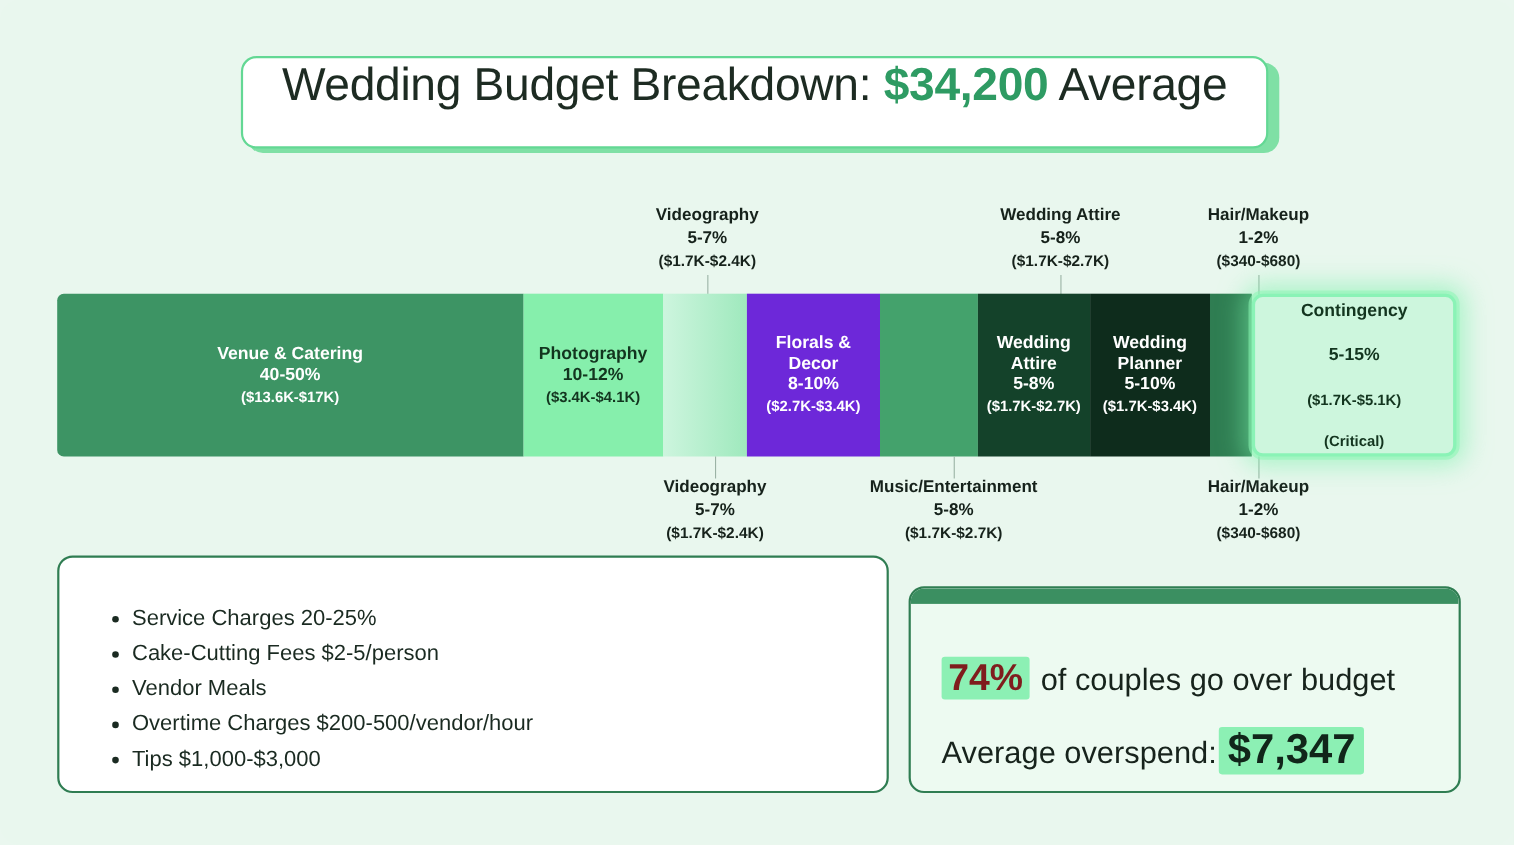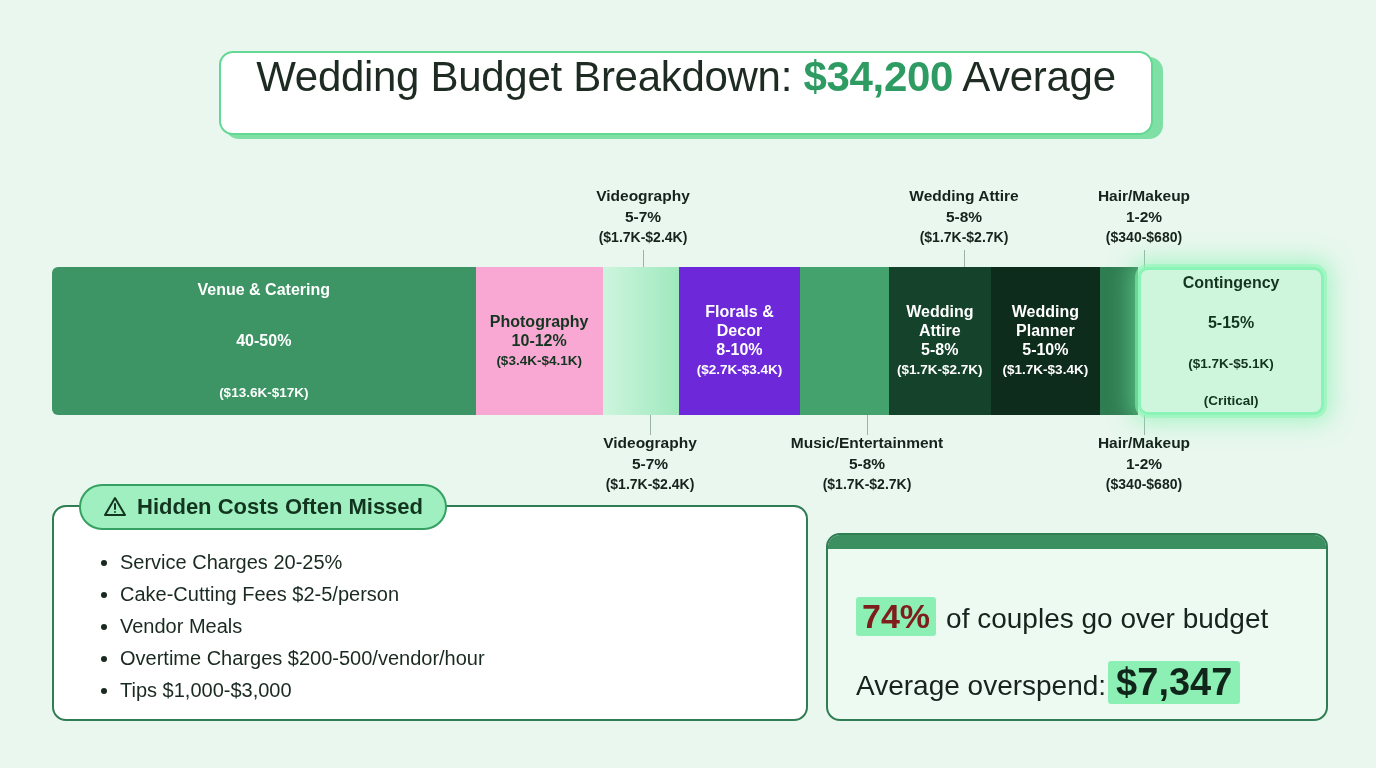--- a/index.html
+++ b/index.html
@@ -55,21 +55,21 @@
   .seg{
     position:relative;
     display:flex;flex-direction:column;align-items:center;justify-content:center;
     color:#ffffff;text-align:center;box-sizing:border-box;padding:4px 4px;
   }
   .seg .nm{font-size:16px;font-weight:700;line-height:1.15;}
   .seg .pc{font-size:16px;font-weight:700;line-height:1.3;}
   .seg .rg{font-size:13.5px;font-weight:700;line-height:1.3;}
   .seg .crit{font-size:13.5px;font-weight:700;}
   .seg.dark-text{color:#13351f;}
-  .seg:first-child{border-top-left-radius:6px;border-bottom-left-radius:6px;gap:32px;}
+  .seg:first-child{border-top-left-radius:6px;border-bottom-left-radius:6px;}
   .seg.contingency{
     border-radius:10px;
     border:3px solid #8af3b6;
     box-shadow:0 0 0 3px rgba(140,245,180,.55), 0 0 22px 8px rgba(120,240,170,.55);
     z-index:3;
     background:#cdf6dd;
   }
 
   
   
@@ -150,21 +150,21 @@
   <div class="leader" style="left:1144px;top:250px;height:18px;"></div>
 
   <div class="bar">
 
     <div class="seg" style="flex:0 0 33.3%;background:#3d9464;">
       <div class="nm">Venue &amp; Catering</div>
       <div class="pc">40-50%</div>
       <div class="rg">($13.6K-$17K)</div>
     </div>
 
-    <div class="seg dark-text" style="flex:0 0 10%;background:#f9a8d4;">
+    <div class="seg dark-text" style="flex:0 0 10%;background:#86efac;">
       <div class="nm">Photography</div>
       <div class="pc">10-12%</div>
       <div class="rg">($3.4K-$4.1K)</div>
     </div>
 
     <div class="seg" style="flex:0 0 6%;background:linear-gradient(90deg,#cdf5de,#9fe9bd);"></div>
 
     <div class="seg" style="flex:0 0 9.5%;background:#6d28d9;">
       <div class="nm">Florals &amp; Decor</div>
       <div class="pc">8-10%</div>
@@ -210,30 +210,20 @@
   </div>
 
   <div class="leader" style="left:1144px;top:415px;height:20px;"></div>
   <div class="callout" style="left:1064px;top:433px;width:160px;">
     <div>Hair/Makeup</div>
     <div class="sub">1-2%</div>
     <div class="range">($340-$680)</div>
   </div>
 
   <div class="hidden-card"></div>
-  <div class="hidden-badge">
-    <span class="warn-ico">
-      <svg width="24" height="24" viewBox="0 0 24 24" fill="none" stroke="#13351f" stroke-width="2" stroke-linecap="round" stroke-linejoin="round">
-        <path d="M12 3 L22 20 L2 20 Z"></path>
-          <line x1="12" y1="9" x2="12" y2="14"></line>
-          <circle cx="12" cy="17" r="0.9" fill="#13351f" stroke="none"></circle>
-      </svg>
-    </span>
-    <span>Hidden Costs Often Missed</span>
-  </div>
   <div class="hidden-list">
     <ul>
       <li>Service Charges 20-25%</li>
       <li>Cake-Cutting Fees $2-5/person</li>
       <li>Vendor Meals</li>
       <li>Overtime Charges $200-500/vendor/hour</li>
       <li>Tips $1,000-$3,000</li>
     </ul>
   </div>
 

